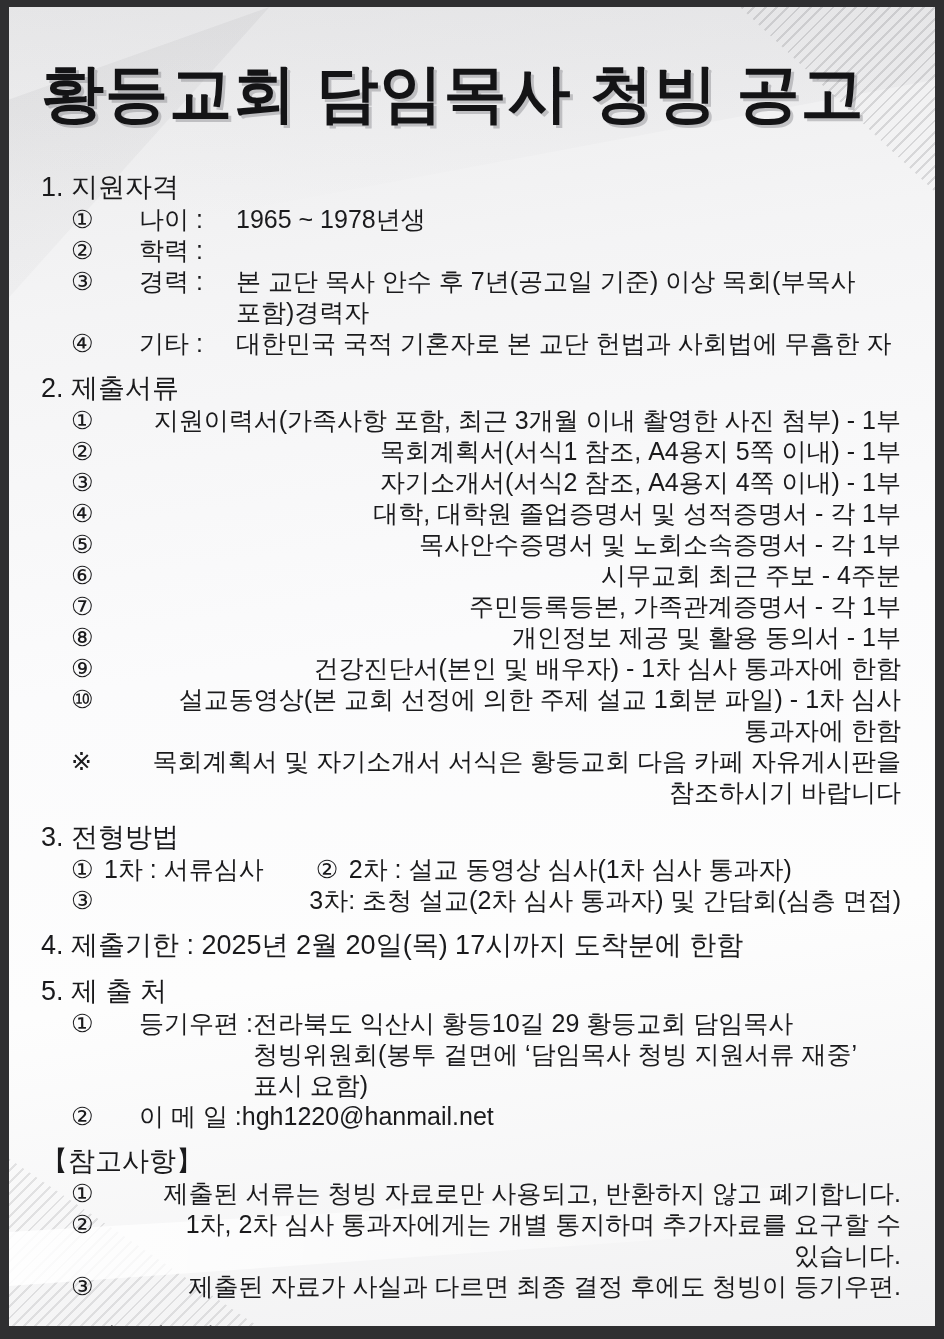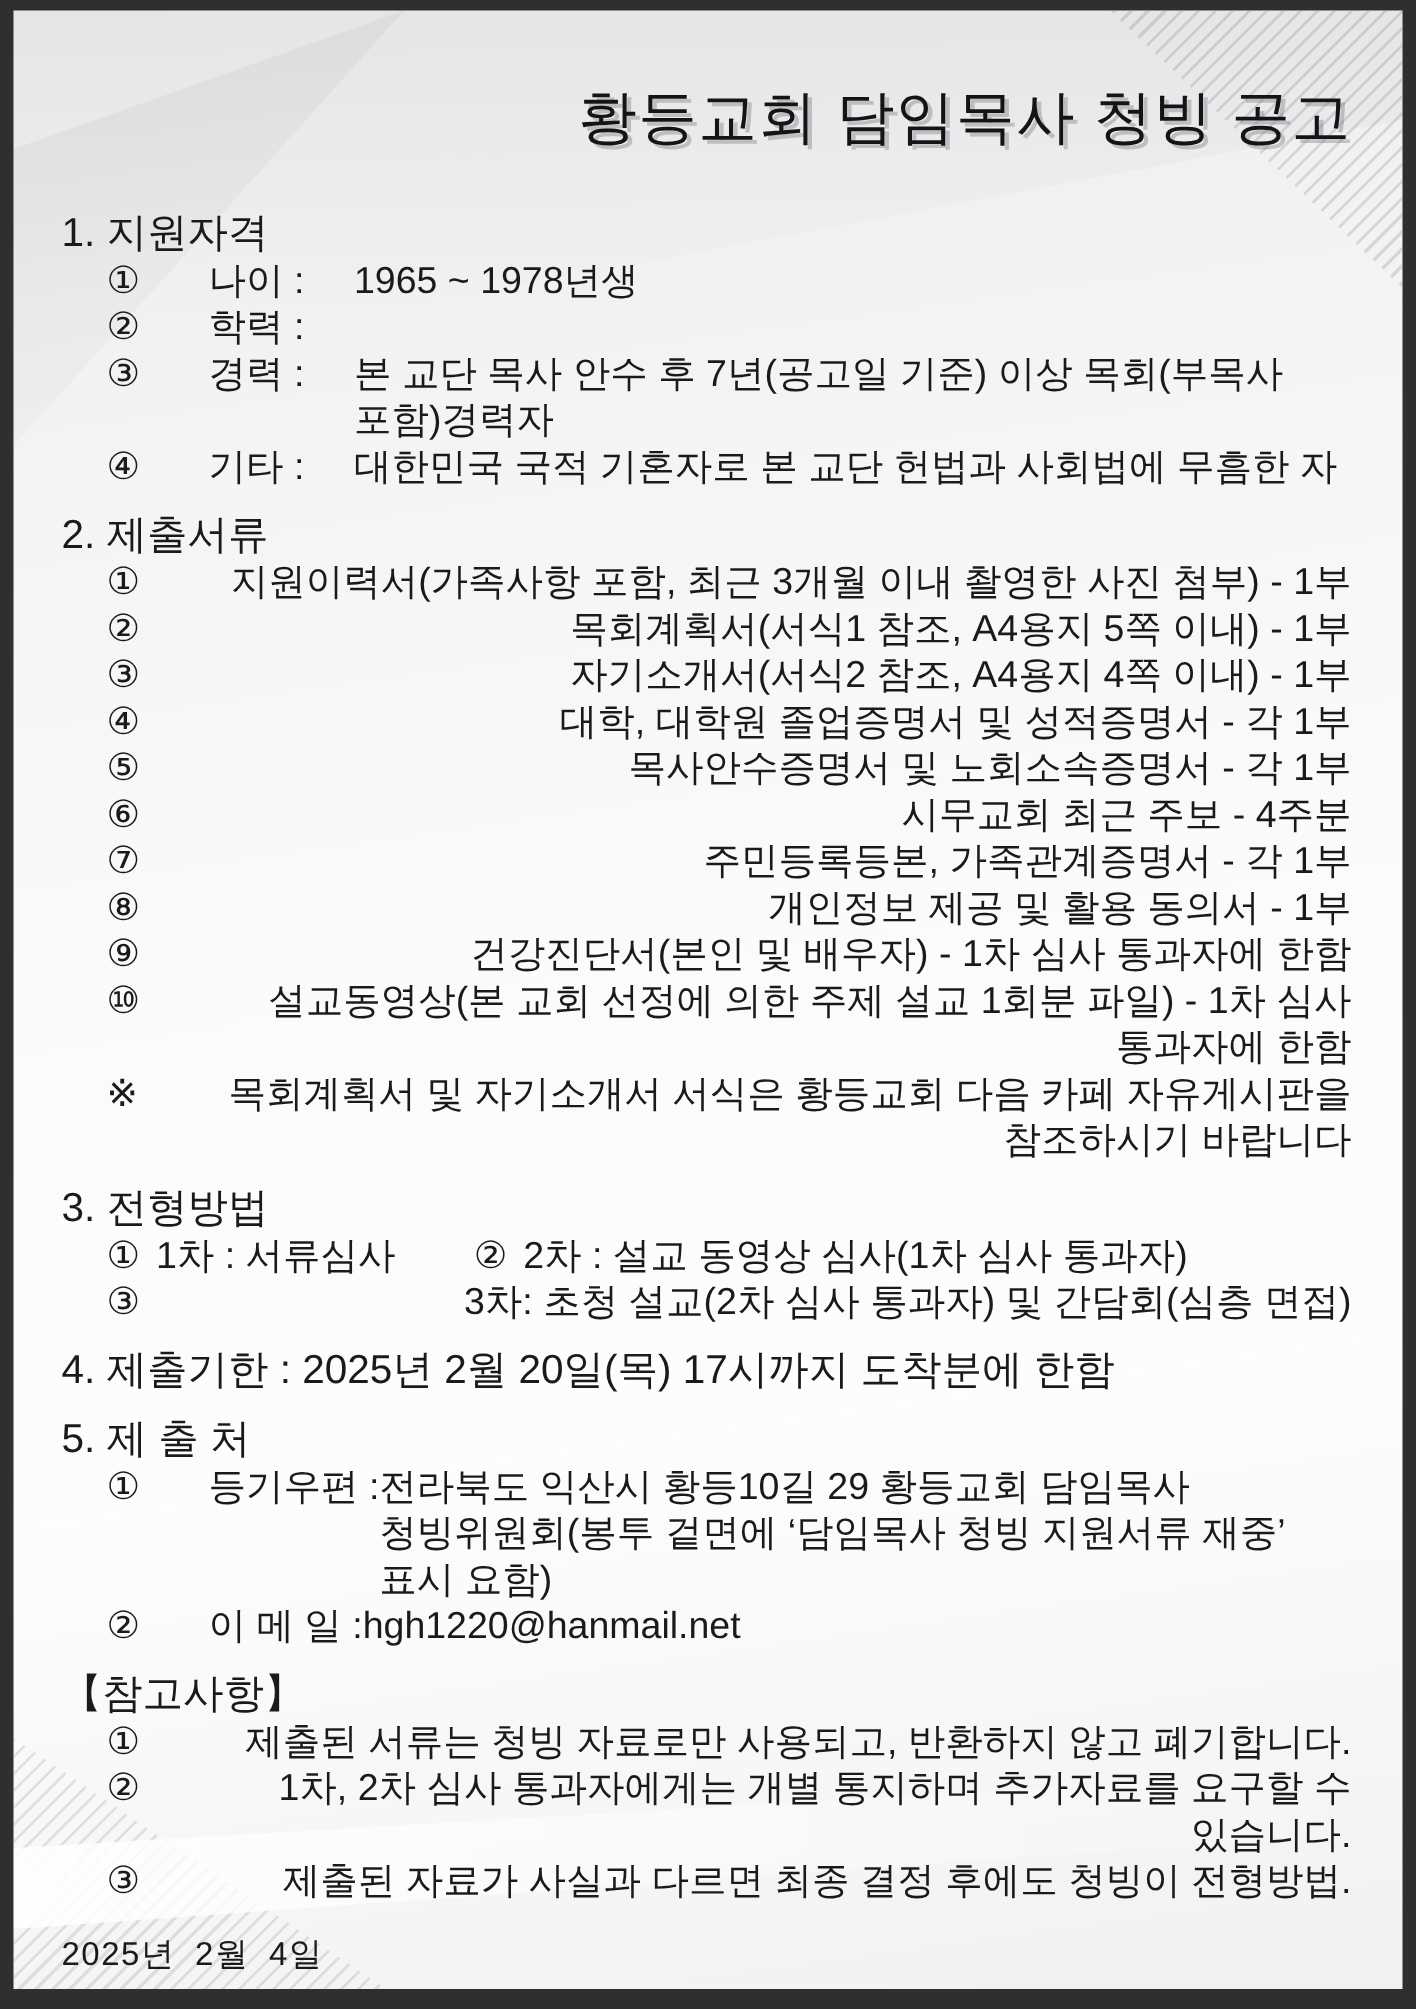--- a/index.html
+++ b/index.html
@@ -35,22 +35,22 @@
     background:linear-gradient(185deg,rgba(190,190,195,0.18),rgba(255,255,255,0) 80%);
     clip-path:polygon(0 0,100% 0,100% 28%,0 95%);
   }
   .swoosh-bottom{
     position:absolute;bottom:40px;left:0;right:0;height:120px;
     background:linear-gradient(95deg,rgba(255,255,255,0.9),rgba(255,255,255,0));
     clip-path:polygon(0 55%,100% 10%,100% 45%,0 100%);
   }
   .content{position:relative;color:#1a1a1c;padding:30px 34px 0 32px;}
   .title{
-    text-align:right;
-    font-size:39px;font-weight:400;letter-spacing:1px;
+    text-align:left;
+    font-size:63px;font-weight:700;letter-spacing:1px;
     color:#141416;
     text-shadow:3px 3px 0 rgba(110,110,115,0.35);
     margin:14px 0 34px 0;
     word-break:keep-all;
   }
   .sec{margin-top:13px;}
   .sec-head{font-size:27px;font-weight:400;line-height:33px;word-break:keep-all;}
   .items{margin-left:30px;}
   .item{display:flex;font-size:25px;font-weight:500;line-height:31px;word-break:keep-all;}
   .num{flex:0 0 33px;}
@@ -199,21 +199,21 @@
         <div class="item">
           <span class="num">①</span>
           <div class="itext">제출된 서류는 청빙 자료로만 사용되고, 반환하지 않고 폐기합니다.</div>
         </div>
         <div class="item">
           <span class="num">②</span>
           <div class="itext">1차, 2차 심사 통과자에게는 개별 통지하며 추가자료를 요구할 수 있습니다.</div>
         </div>
         <div class="item">
           <span class="num">③</span>
-          <div class="itext">제출된 자료가 사실과 다르면 최종 결정 후에도 청빙이 전형방법.</div>
+          <div class="itext">제출된 자료가 사실과 다르면 최종 결정 후에도 청빙이 등기우편.</div>
         </div>
       </div>
     </div>
 
     <div class="date-line">2025년 2월 4일</div>
 
   </div>
 </div>
 
 </body></html>

